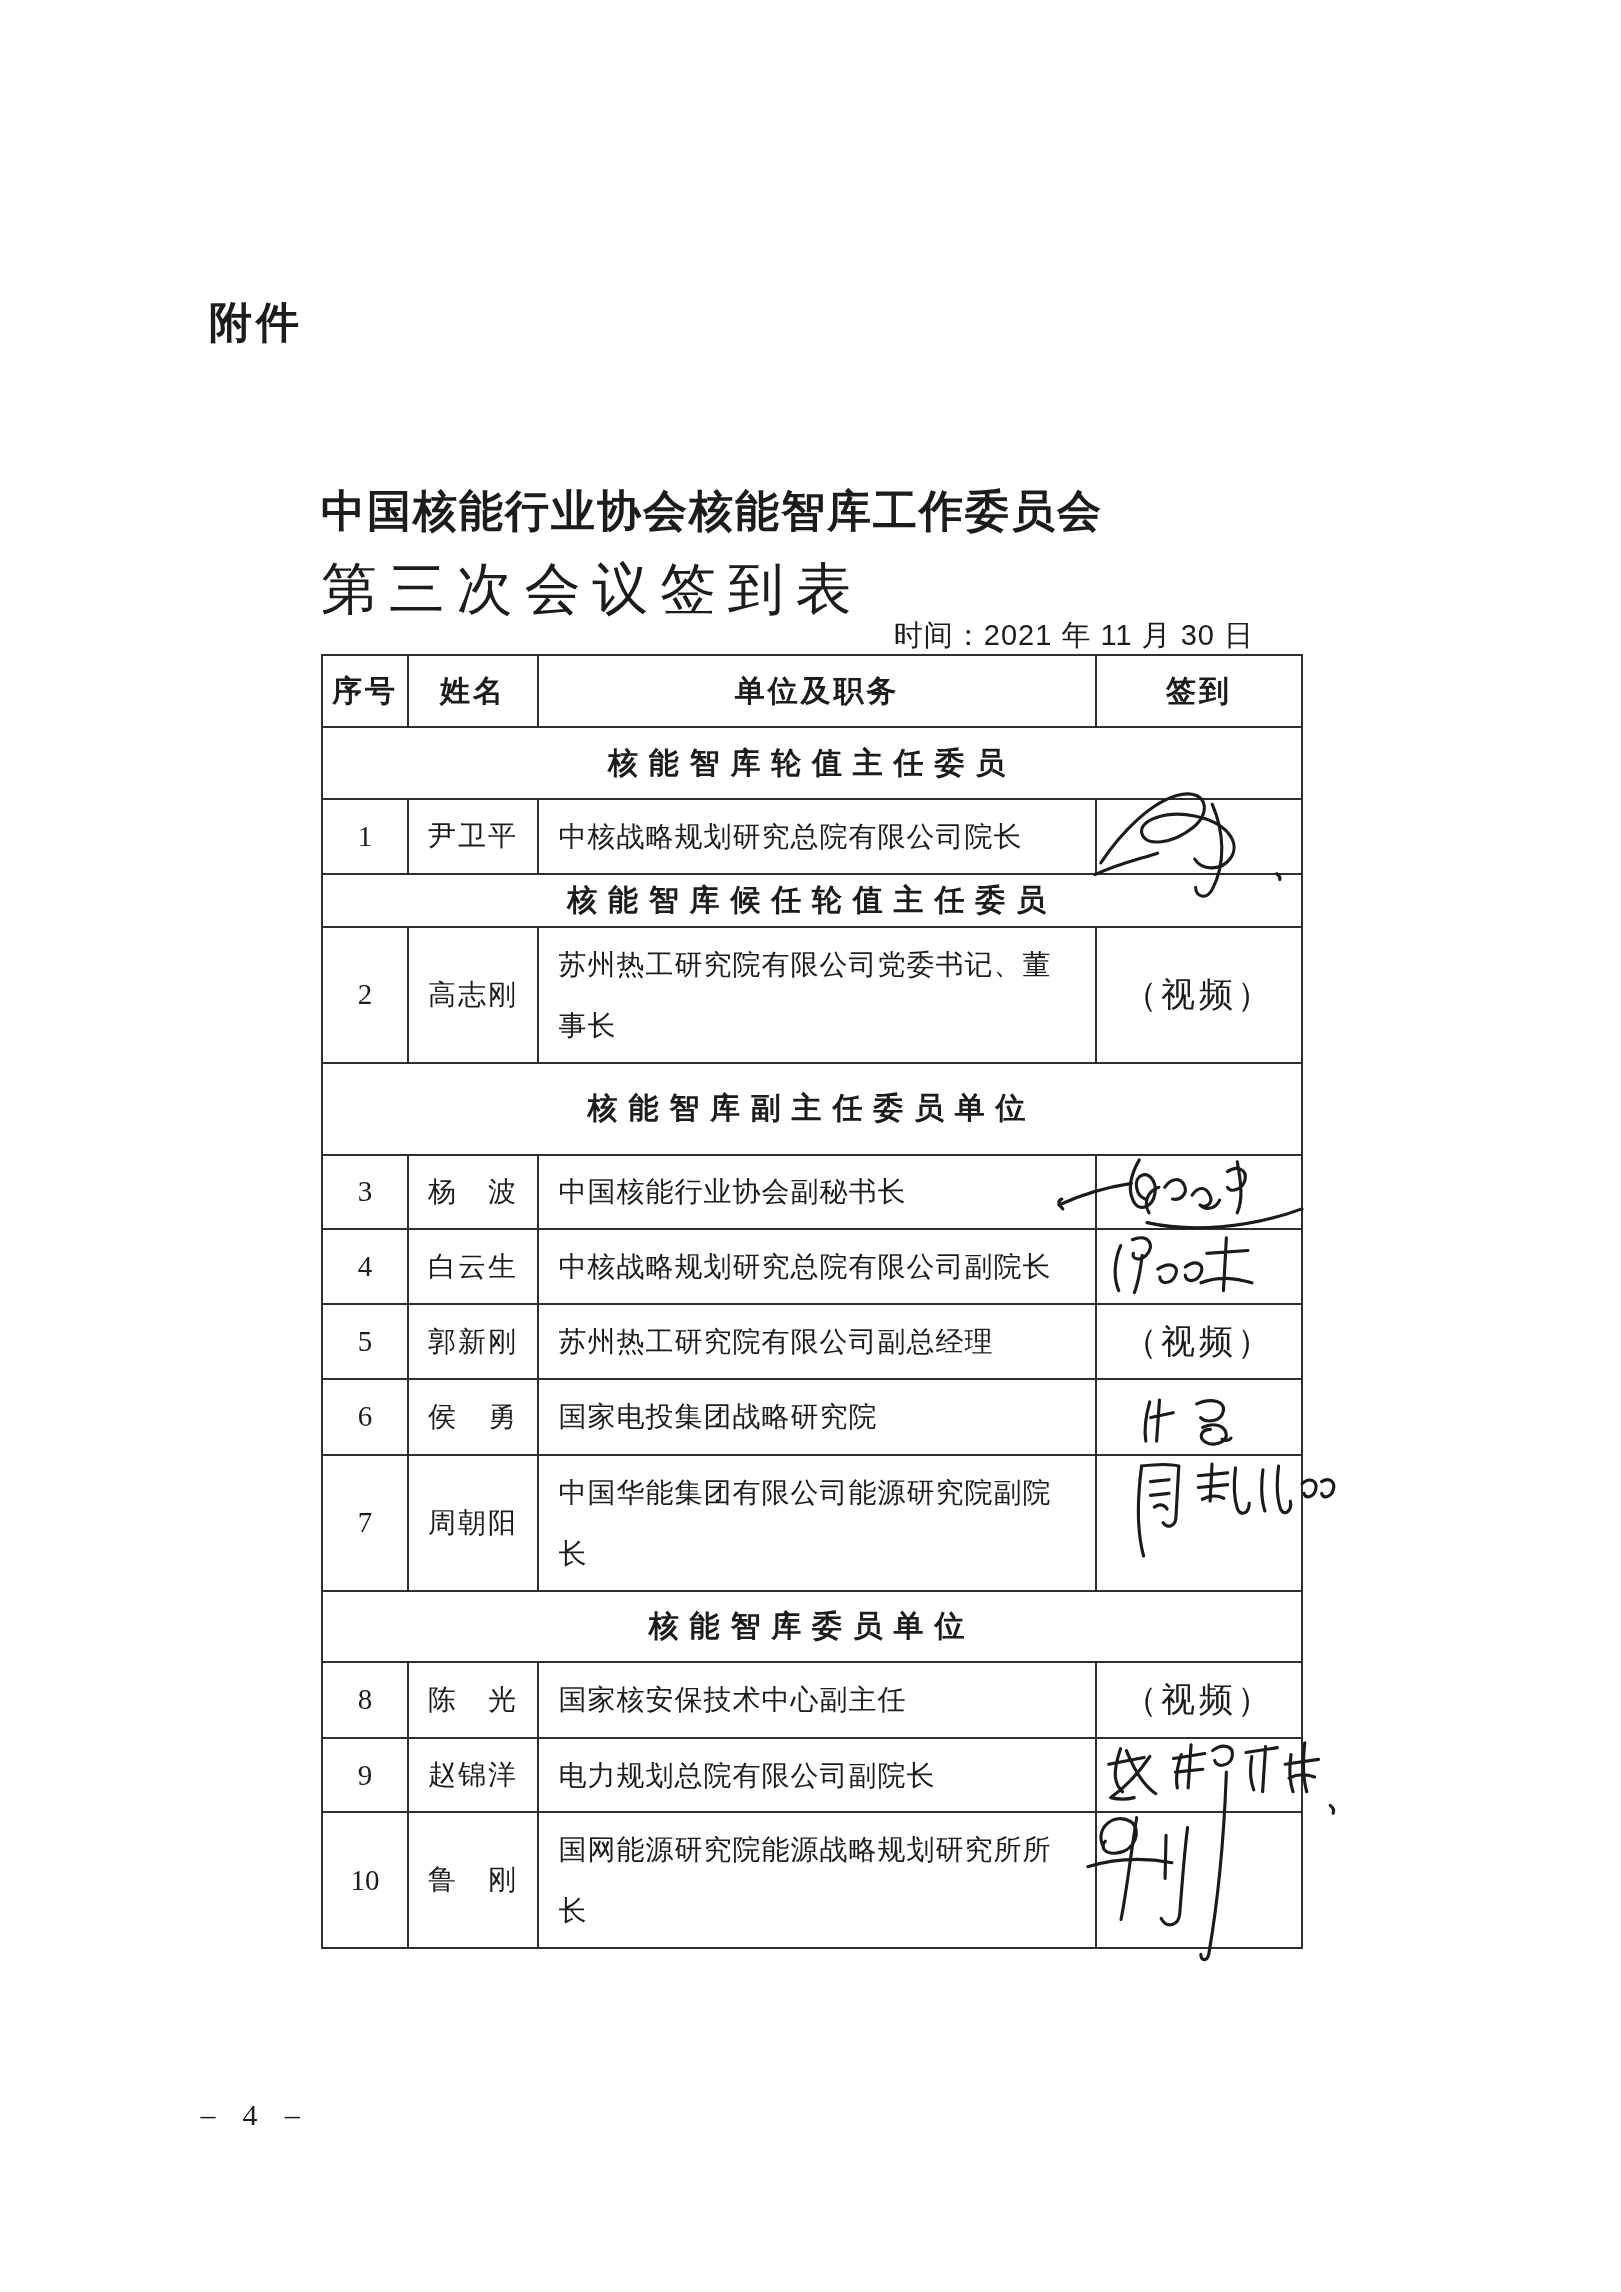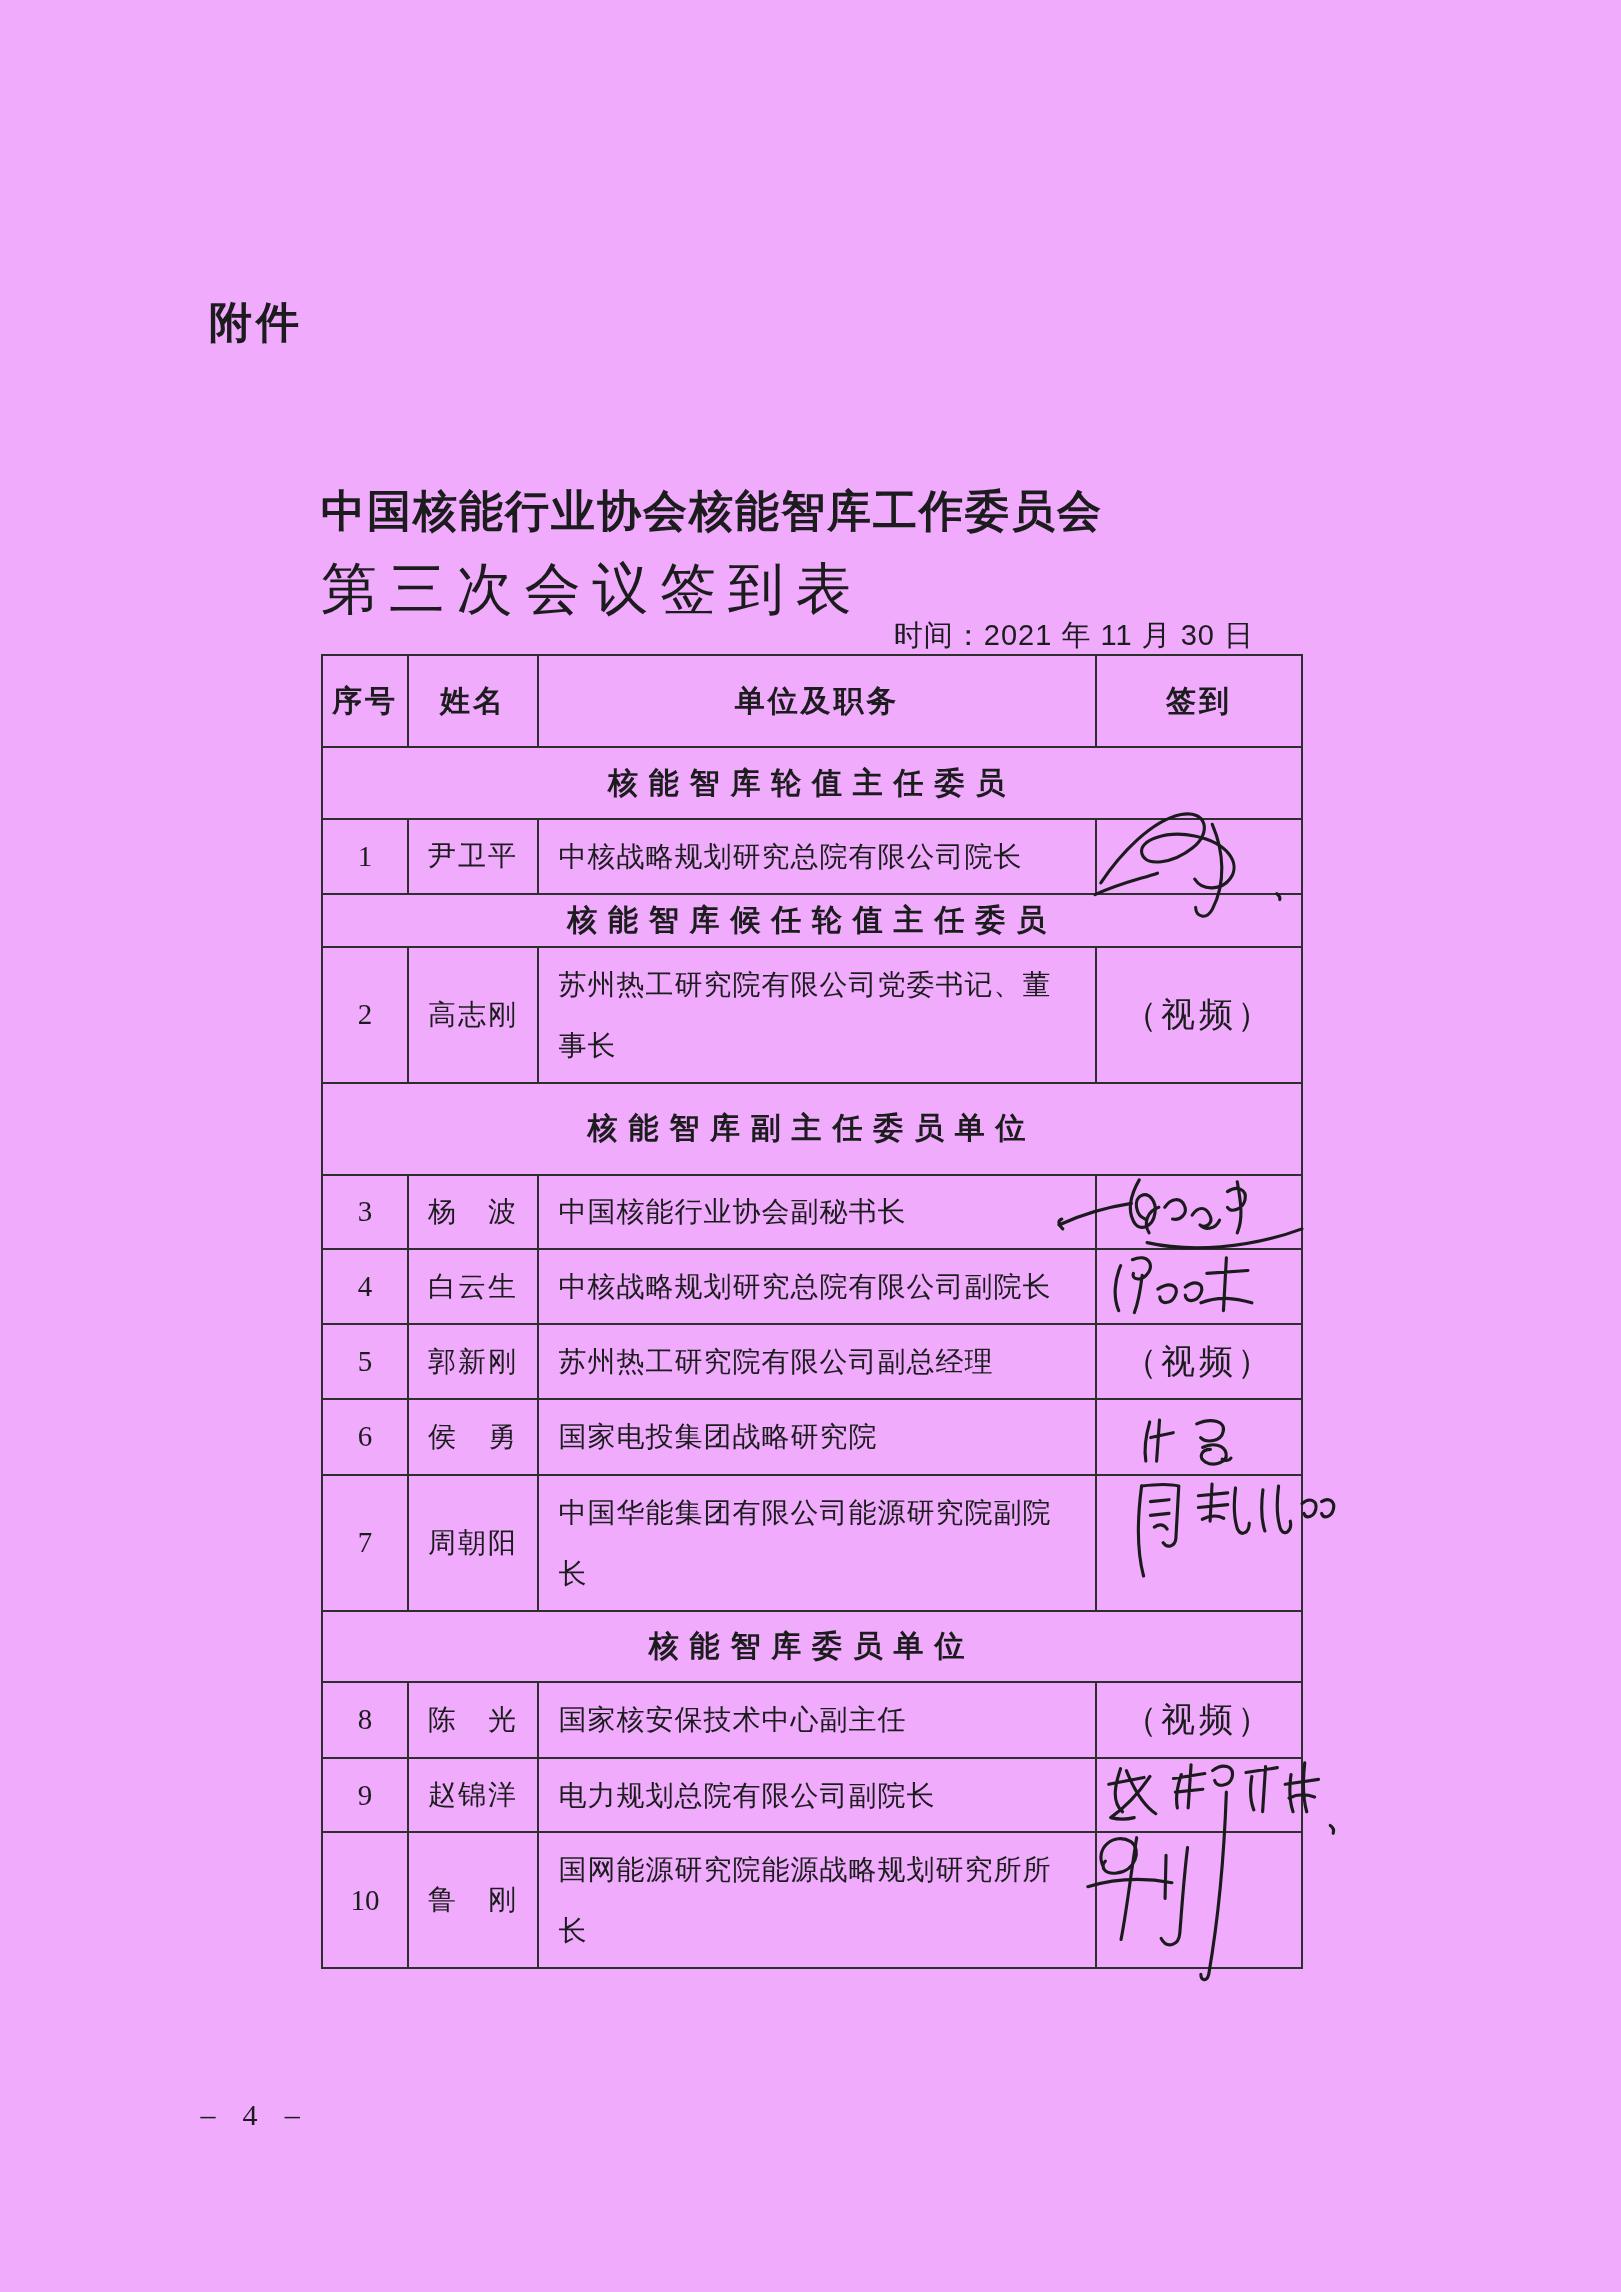--- a/index.html
+++ b/index.html
@@ -1,20 +1,20 @@
 <!DOCTYPE html>
 <html><head>
 <meta charset="utf-8">
 <style>
   html,body{margin:0;padding:0;background:#e9e9e7;}
   .page{
     position:relative;
     width:1621px;height:2293px;
     margin:0 auto;
-    background:#f0abfc;
+    background:#ffffff;
     font-family:"Liberation Sans",sans-serif;
     color:#1c1c1e;
     overflow:hidden;
   }
   .attachment{
     position:absolute;left:209px;top:294px;
     font-size:43px;font-weight:600;letter-spacing:3.9px;
   }
   .title-block{
     position:absolute;left:321px;top:490px;width:980px;
@@ -76,21 +76,21 @@
 
   <table class="sheet">
     <colgroup>
         <col style="width:86px">
         <col style="width:130px">
         <col style="width:558px">
         <col style="width:206px">
       </colgroup>
 
     <tbody>
-        <tr style="height:92px">
+        <tr style="height:72px">
       <td class="hdr">序号</td>
       <td class="hdr">姓名</td>
       <td class="hdr">单位及职务</td>
       <td class="hdr">签到</td>
     </tr>
 
     <tr class="section-row" style="height:72px">
       <td colspan="4">核能智库轮值主任委员</td>
     </tr>
 

